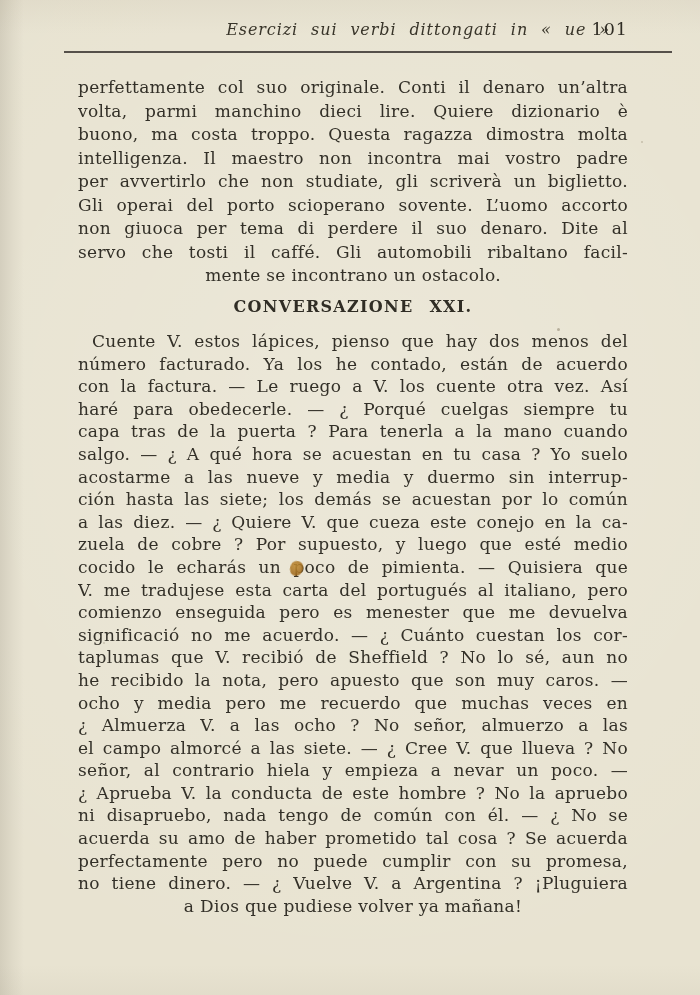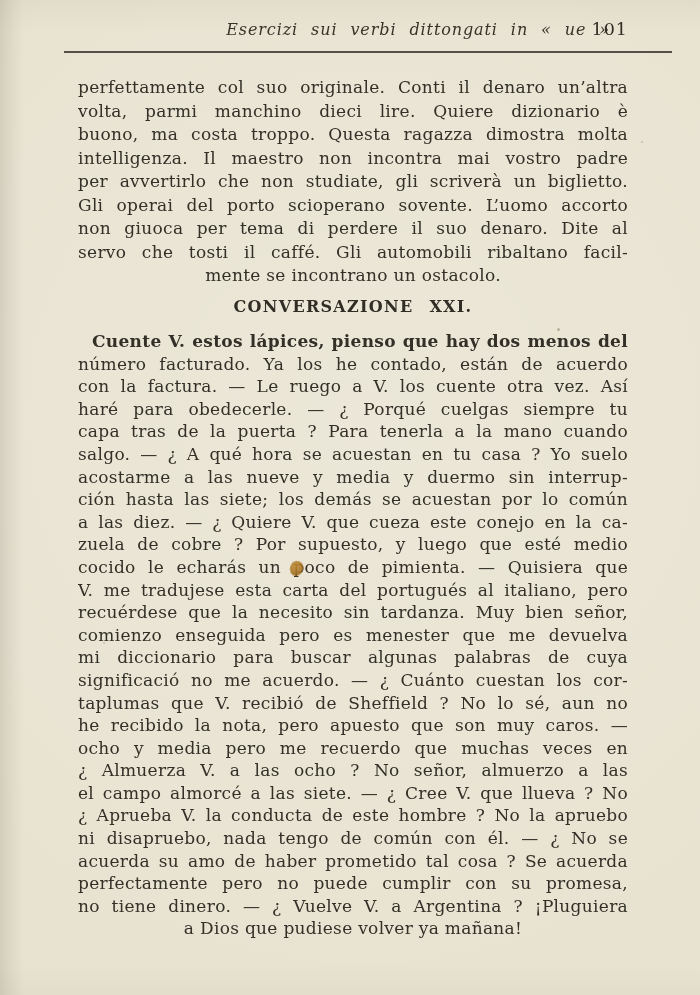--- a/index.html
+++ b/index.html
@@ -47,21 +47,21 @@
   .para { position: absolute; left: 0; width: 550px; font-size: 17px; letter-spacing: 0.3px; }
   .para-italian { top: 76px;  --lh: 23.5px; }
   .para-spanish { top: 330px; --lh: 22.6px; }
   .line {
     line-height: var(--lh); height: var(--lh);
     overflow: hidden; text-align: justify;
   }
   .line::after { content: ""; display: inline-block; width: 100%; }
   .line.last-line { text-align: center; }
   .line.last-line::after { width: 0; }
-  .line.first-line { text-indent: 14px; font-weight: bold; }
+  .line.first-line { text-indent: 14px; }
   .section-heading {
     position: absolute; left: 0; top: 297px; width: 550px; margin: 0;
     text-align: center; font-size: 16px; font-weight: 600;
     letter-spacing: 1.3px; word-spacing: 9px; color: #302d25;
   }
   .stain {
     position: absolute; left: 290px; top: 561px; width: 13px; height: 15px;
     border-radius: 50% 45% 55% 50%;
     background: radial-gradient(circle at 40% 35%, #c18c33, #9f6a1f 75%);
     opacity: 0.88; transform: rotate(14deg); filter: blur(0.4px);
@@ -109,29 +109,28 @@
         <div class="line">con la factura. — Le ruego a V. los cuente otra vez. Así</div>
         <div class="line">haré para obedecerle. — ¿ Porqué cuelgas siempre tu</div>
         <div class="line">capa tras de la puerta ? Para tenerla a la mano cuando</div>
         <div class="line">salgo. — ¿ A qué hora se acuestan en tu casa ? Yo suelo</div>
         <div class="line">acostarme a las nueve y media y duermo sin interrup-</div>
         <div class="line">ción hasta las siete; los demás se acuestan por lo común</div>
         <div class="line">a las diez. — ¿ Quiere V. que cueza este conejo en la ca-</div>
         <div class="line">zuela de cobre ? Por supuesto, y luego que esté medio</div>
         <div class="line">cocido le echarás un poco de pimienta. — Quisiera que</div>
         <div class="line">V. me tradujese esta carta del portugués al italiano, pero</div>
-        <div class="line">recuérdese que la necesito sin tardanza. Muy bien señor,</div>
         <div class="line">comienzo enseguida pero es menester que me devuelva</div>
-        <div class="line">mi diccionario para buscar algunas palabras de cuya</div>
         <div class="line">significació no me acuerdo. — ¿ Cuánto cuestan los cor-</div>
         <div class="line">taplumas que V. recibió de Sheffield ? No lo sé, aun no</div>
         <div class="line">he recibido la nota, pero apuesto que son muy caros. —</div>
         <div class="line">ocho y media pero me recuerdo que muchas veces en</div>
         <div class="line">¿ Almuerza V. a las ocho ? No señor, almuerzo a las</div>
         <div class="line">el campo almorcé a las siete. — ¿ Cree V. que llueva ? No</div>
+        <div class="line">señor, al contrario hiela y empieza a nevar un poco. —</div>
         <div class="line">¿ Aprueba V. la conducta de este hombre ? No la apruebo</div>
         <div class="line">ni disapruebo, nada tengo de común con él. — ¿ No se</div>
         <div class="line">acuerda su amo de haber prometido tal cosa ? Se acuerda</div>
         <div class="line">perfectamente pero no puede cumplir con su promesa,</div>
         <div class="line">no tiene dinero. — ¿ Vuelve V. a Argentina ? ¡Pluguiera</div>
         <div class="line last-line">a Dios que pudiese volver ya mañana!</div>
       </div>
 
   </main>
 

